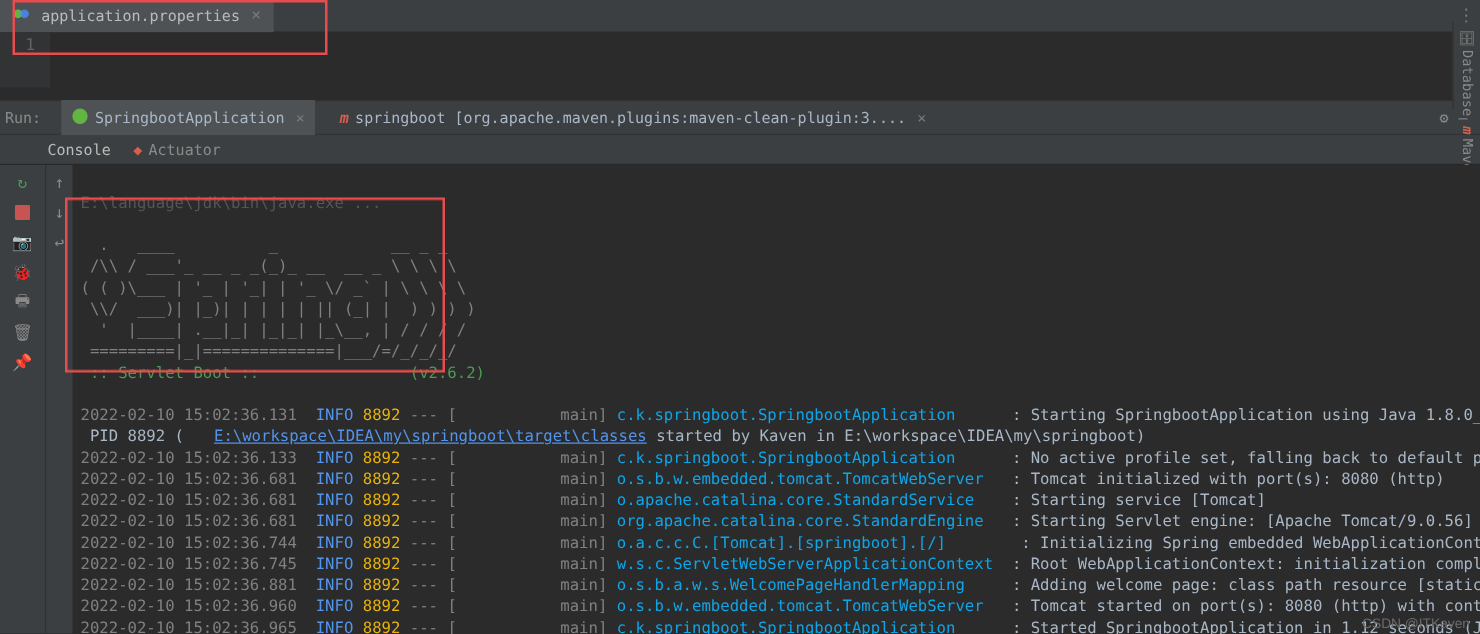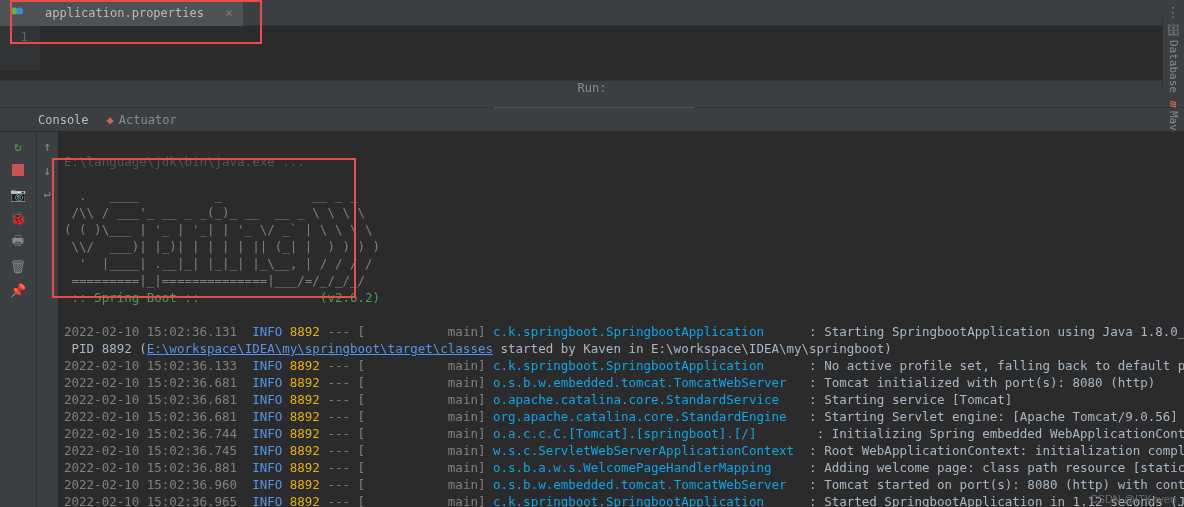--- a/index.html
+++ b/index.html
@@ -10,39 +10,39 @@
       color: #a9b7c6;
       width: 1184px;
       height: 507px;
       overflow: hidden;
       position: relative;
     }
     .editor-pane { display: flex; flex-direction: column; height: 80px; position: relative; }
     .tabs { display: flex; align-items: center; background: #3c3f41; height: 26px; border-bottom: 1px solid #323232; }
     .tab {
       display: flex; align-items: center; padding: 0 10px; height: 26px;
-      background: #515658; color: #bbb; font-size: 12px; gap: 21px;
+      background: #515658; color: #bbb; font-size: 12px; gap: 9px;
     }
     .tab.active { background: #4e5254; }
     .file-icon { width: 14px; height: 14px; }
     .tab-close { color: #7a7a7a; font-size: 13px; cursor: pointer; }
     .red-box-1 { position: absolute; left: 10px; top: 0px; width: 252px; height: 44px; border: 2px solid #e84c4c; pointer-events: none; z-index: 5; }
     .code-line { display: flex; align-items: center; height: 22px; background: #2b2b2b; font-family: Consolas, monospace; font-size: 13px; }
     .gutter { width: 40px; text-align: right; padding-right: 12px; color: #606366; background: #313335; height: 22px; line-height: 22px; }
     .code-text { padding-left: 10px; }
     .code-key { color: #cc7832; }
     .code-eq { color: #a9b7c6; }
     .code-val { color: #6a8759; font-style: italic; }
     .editor-body { flex: 1; background: #2b2b2b; display: flex; }
     .check-icon { position: absolute; right: 12px; top: 30px; color: #499c54; font-size: 13px; }
     .kebab { position: absolute; right: 4px; top: 4px; color: #7a7a7a; font-size: 14px; }
     .right-tool-window { position: absolute; right: 0; top: 18px; width: 22px; height: 70px; background: #3c3f41; border-left: 1px solid #323232; display: flex; flex-direction: column; align-items: center; gap: 8px; padding-top: 5px;}
     .right-tool-item { writing-mode: vertical-rl; font-size: 11px; color: #8a8a8a; display:flex; align-items:center; gap:3px;}
     .run-panel { display: flex; flex-direction: column; height: calc(507px - 80px); }
-    .run-header { display: flex; align-items: center; height: 28px; background: #3c3f41; border-top: 1px solid #323232; border-bottom: 1px solid #323232; gap: 12px; padding-left: 4px; flex-direction: column; }
+    .run-header { display: flex; align-items: center; height: 28px; background: #3c3f41; border-top: 1px solid #323232; border-bottom: 1px solid #323232; gap: 12px; padding-left: 4px; }
     .run-label { color: #8a8a8a; font-size: 12px; padding-right: 4px; }
     .run-config { display: flex; align-items: center; gap: 5px; background: #4e5254; padding: 19px 8px; font-size: 12px; border-radius: 2px; }
     .run-config.inactive { background: transparent; }
     .run-config-close { color: #7a7a7a; font-size: 12px; cursor: pointer; padding-left: 4px; }
     .maven-icon { color: #d6604d; font-weight: bold; font-style: italic; }
     .run-settings { margin-left: auto; display: flex; gap: 8px; padding-right: 10px; color: #8a8a8a; }
     .run-tabs { display: flex; align-items: center; height: 24px; background: #3c3f41; border-bottom: 1px solid #282828; padding-left: 38px; gap: 18px; }
     .run-tab { font-size: 12px; color: #8a8a8a; display: flex; align-items: center; gap: 5px; }
     .run-tab.active { color: #bbb; }
     .actuator-icon { color: #d6604d; }
@@ -55,21 +55,21 @@
     .console { flex: 1; background: #2b2b2b; font-family: Consolas, monospace; font-size: 12.5px; line-height: 17px; padding: 4px 6px; overflow: auto; white-space: pre; position: relative; }
     .console .dim { color: #555; text-align: center; }
     .console .banner { color: #808080; }
     .console .sb-line { color: #499c54; }
     .console .log-ts { color: #808080; }
     .console .info { color: #5394ec; }
     .console .pid { color: #eab308; }
     .console .thread { color: #808080; }
     .console .logger { color: #0ea5e9; }
     .console .msg { color: #a9b7c6; }
-    .console .link { color: #5394ec; text-decoration: underline; }
+    .console .link { color: #5394ec; text-decoration: underline; margin-left: 24px; }
     .red-box-2 { position: absolute; left: 52px; top: 158px; width: 304px; height: 140px; border: 2px solid #e84c4c; pointer-events: none; z-index: 5; }
     .watermark { position: absolute; right: 8px; bottom: 2px; color: #6b6b6b; font-size: 11px; font-family: sans-serif; }
   </style>
 </head>
 <body>
 
 <div class="editor-pane">
   <div class="tabs">
     <div class="tab active">
       <span>
@@ -115,20 +115,21 @@
       <span>
         <svg width="14" height="14" viewBox="0 0 16 16">
             <circle cx="8" cy="8" r="7" fill="#62b543"></circle>
           </svg>
       </span>
       <span>SpringbootApplication</span>
       <span class="run-config-close">×</span>
     </div>
     <div class="run-config inactive">
       <span class="maven-icon">m</span>
+      <span>springboot [org.apache.maven.plugins:maven-clean-plugin:3....</span>
       <span class="run-config-close">×</span>
     </div>
     <div class="run-settings">
       <span>⚙</span>
       <span>—</span>
     </div>
   </div>
 
   <div class="run-tabs">
     <div class="run-tab active">
@@ -159,21 +160,21 @@
     </div>
     <div class="console">
 <span class="dim">E:\language\jdk\bin\java.exe ...</span>
 
 <span class="banner">  .   ____          _            __ _ _</span>
 <span class="banner"> /\\ / ___'_ __ _ _(_)_ __  __ _ \ \ \ \</span>
 <span class="banner">( ( )\___ | '_ | '_| | '_ \/ _` | \ \ \ \</span>
 <span class="banner"> \\/  ___)| |_)| | | | | || (_| |  ) ) ) )</span>
 <span class="banner">  '  |____| .__|_| |_|_| |_\__, | / / / /</span>
 <span class="banner"> =========|_|==============|___/=/_/_/_/</span>
-<span class="sb-line"> :: Spring Boot ::                (v2.6.2)</span>
+<span class="sb-line"> :: Servlet Boot ::                (v2.6.2)</span>
 
 <span id="log-rows"><span class="log-ts">2022-02-10 15:02:36.131</span>  <span class="info">INFO</span> <span class="pid">8892</span> <span class="thread">--- [           main]</span> <span class="logger">c.k.springboot.SpringbootApplication     </span> <span class="msg">: Starting SpringbootApplication using Java 1.8.0_181 on DESKTOP-Kaven with</span>
 <span class="msg"> PID 8892 (</span><span class="link">E:\workspace\IDEA\my\springboot\target\classes</span><span class="msg"> started by Kaven in E:\workspace\IDEA\my\springboot)</span>
 <span class="log-ts">2022-02-10 15:02:36.133</span>  <span class="info">INFO</span> <span class="pid">8892</span> <span class="thread">--- [           main]</span> <span class="logger">c.k.springboot.SpringbootApplication     </span> <span class="msg">: No active profile set, falling back to default profiles: default</span>
 <span class="log-ts">2022-02-10 15:02:36.681</span>  <span class="info">INFO</span> <span class="pid">8892</span> <span class="thread">--- [           main]</span> <span class="logger">o.s.b.w.embedded.tomcat.TomcatWebServer  </span> <span class="msg">: Tomcat initialized with port(s): 8080 (http)</span>
 <span class="log-ts">2022-02-10 15:02:36.681</span>  <span class="info">INFO</span> <span class="pid">8892</span> <span class="thread">--- [           main]</span> <span class="logger">o.apache.catalina.core.StandardService   </span> <span class="msg">: Starting service [Tomcat]</span>
 <span class="log-ts">2022-02-10 15:02:36.681</span>  <span class="info">INFO</span> <span class="pid">8892</span> <span class="thread">--- [           main]</span> <span class="logger">org.apache.catalina.core.StandardEngine  </span> <span class="msg">: Starting Servlet engine: [Apache Tomcat/9.0.56]</span>
 <span class="log-ts">2022-02-10 15:02:36.744</span>  <span class="info">INFO</span> <span class="pid">8892</span> <span class="thread">--- [           main]</span> <span class="logger">o.a.c.c.C.[Tomcat].[springboot].[/]       </span> <span class="msg">: Initializing Spring embedded WebApplicationContext</span>
 <span class="log-ts">2022-02-10 15:02:36.745</span>  <span class="info">INFO</span> <span class="pid">8892</span> <span class="thread">--- [           main]</span> <span class="logger">w.s.c.ServletWebServerApplicationContext </span> <span class="msg">: Root WebApplicationContext: initialization completed in 585 ms</span>
 <span class="log-ts">2022-02-10 15:02:36.881</span>  <span class="info">INFO</span> <span class="pid">8892</span> <span class="thread">--- [           main]</span> <span class="logger">o.s.b.a.w.s.WelcomePageHandlerMapping    </span> <span class="msg">: Adding welcome page: class path resource [static/index.html]</span>

